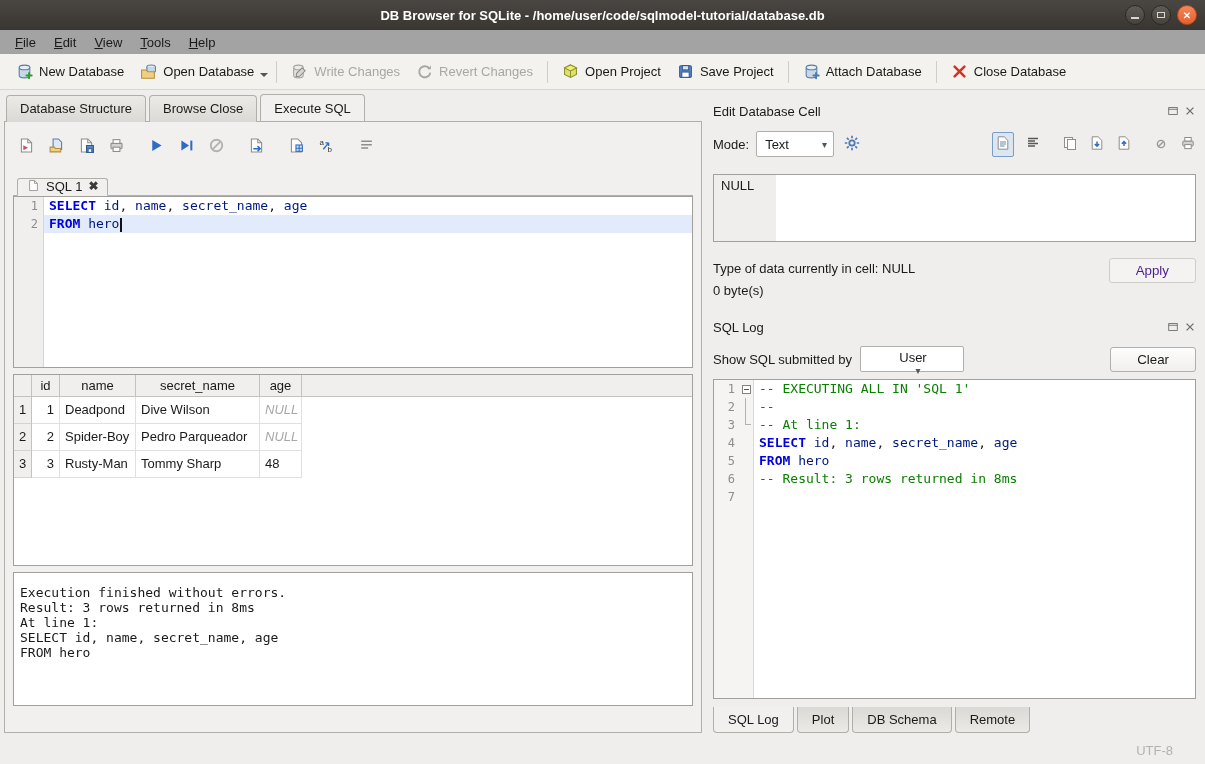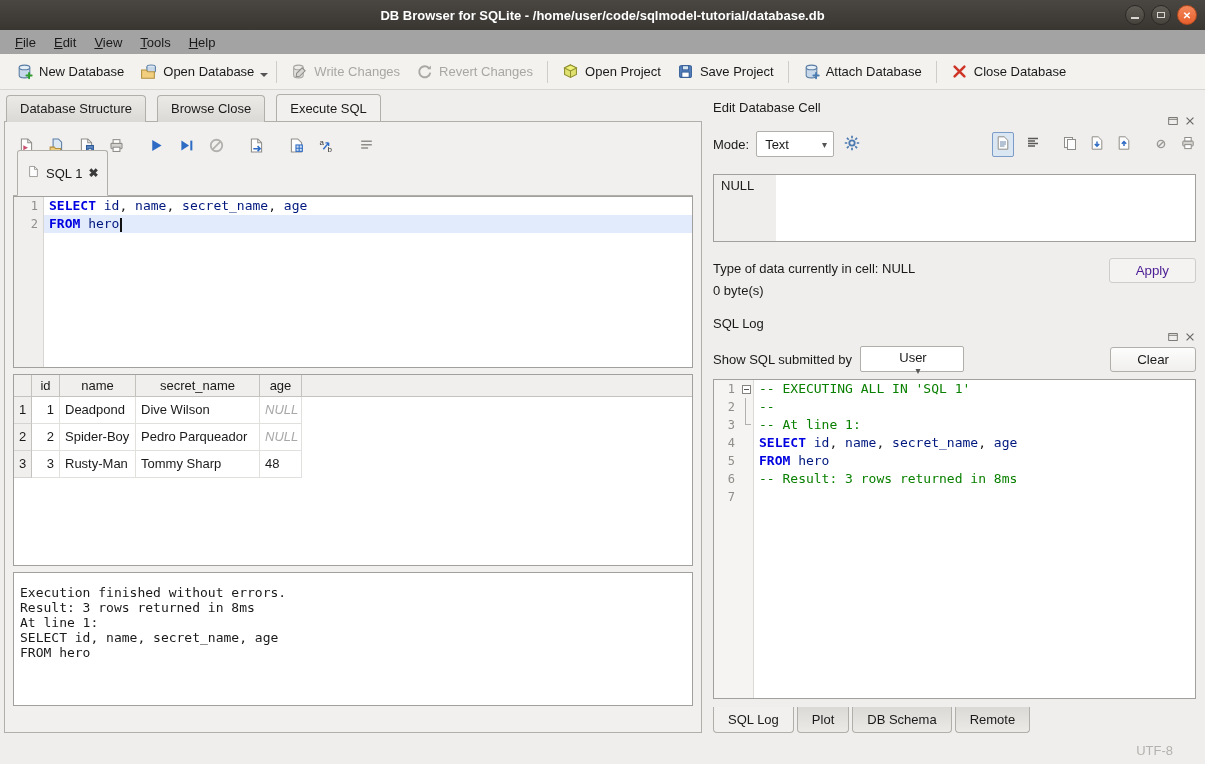--- a/index.html
+++ b/index.html
@@ -28,33 +28,33 @@
     border-bottom:1px solid #d8d6d2; display:flex; align-items:center; padding:0 8px; }
   .tbtn { display:flex; align-items:center; gap:6px; padding:5px 8px; border-radius:3px; white-space:nowrap; }
   .tbtn.disabled { color:#a9a7a3; }
   .tbtn svg { display:block; }
   .tb-sep { width:1px; height:22px; background:#cfcdc9; margin:0 6px; }
   .dd-arrow { width:0; height:0; border-left:4px solid transparent; border-right:4px solid transparent;
     border-top:4px solid #555; margin:6px 2px 0 -2px; }
 
   
   .left-panel { position:absolute; left:4px; top:94px; width:698px; height:640px; }
-  .tabbar { display:flex; padding-left:2px; position:relative; z-index:2;gap:8px; }
+  .tabbar { display:flex; padding-left:2px; position:relative; z-index:2; }
   .tab { padding:5px 13px 4px 13px; border:1px solid #b1afaa; border-bottom:none; border-radius:4px 4px 0 0;
     background:linear-gradient(#eceae7,#dbd9d5); margin-right:3px; position:relative; top:1px; }
   .tab.active { background:#f1f0ee; padding-top:6px; padding-bottom:5px; top:0; }
   .pane { border:1px solid #b1afaa; background:#f1f0ee; height:612px; padding:8px; position:relative; z-index:1; }
 
   .sql-toolbar { display:flex; align-items:center; height:30px; gap:4px; }
   .itbtn { width:26px; height:26px; display:flex; align-items:center; justify-content:center; border-radius:3px; }
   .itbtn svg { display:block; }
   .it-sep { width:6px; }
 
   .sqltab-row { border-bottom:1px solid #b1afaa; margin-top:8px; height:28px; display:flex; align-items:flex-end; padding-left:4px; }
-  .sqltab { display:inline-flex; align-items:center; gap:6px; padding:14px 9px; border:1px solid #b1afaa;
+  .sqltab { display:inline-flex; align-items:flex-start; gap:6px; padding:0 9px; border:1px solid #b1afaa;
     border-bottom:1px solid #f1f0ee; margin-bottom:-1px; background:#f1f0ee; border-radius:3px 3px 0 0; }
   .sqltab .closex { font-weight:bold; color:#3a3a3a; font-size:12px; }
 
   .editor-box { border:1px solid #a2a09c; background:linear-gradient(to right,#f0efed 29px,#d8d6d2 29px,#d8d6d2 30px,#ffffff 30px);
     height:172px; font-family:"DejaVu Sans Mono", monospace; font-size:13px; overflow:hidden; }
   .ed-line { display:flex; height:18px; line-height:18px; }
   .ed-num { width:30px; text-align:right; padding-right:6px; color:#908e8a; font-size:12px; }
   .ed-code { flex:1; padding-left:5px; white-space:pre; }
   .ed-line.current .ed-code { background:#e1ebfb; }
   .caret { display:inline-block; width:1.5px; height:14px; background:#111; vertical-align:middle; margin-left:1px; }
@@ -73,21 +73,21 @@
   .td.rownum { width:18px; background:#f0efed; border-right:1px solid #c4c2be; border-bottom:1px solid #d5d3cf; padding:0; text-align:center; }
   .c0 { width:28px; } .c1 { width:76px; } .c2 { width:124px; } .c3 { width:42px; }
   .td.c0 { text-align:right; }
   .td.null { color:#a8a8a8; font-style:italic; }
 
   .msg-box { border:1px solid #a2a09c; background:#fff; height:134px; margin-top:6px; padding:12px 6px;
     font-family:"DejaVu Sans Mono", monospace; font-size:13px; line-height:15px; white-space:pre-line; }
 
   
   .right-panel { position:absolute; left:706px; top:94px; width:497px; height:640px; padding:6px 7px 0 7px; }
-  .dock-header { display:flex; align-items:flex-start; height:22px;flex-direction:column; }
+  .dock-header { display:flex; align-items:center; height:22px; }
   .dock-btns { margin-left:auto; display:flex; gap:5px; }
   .dock-btn svg { display:block; }
 
   .mode-row { display:flex; align-items:center; margin-top:8px; height:28px; }
   .combo { display:inline-flex; align-items:center; justify-content:space-between; background:#fff;
     border:1px solid #b1afaa; border-radius:2px; padding:3px 6px 3px 8px; height:26px; }
   .combo .arr { color:#555; font-size:10px; margin-left:10px; }
   .mode-combo { width:78px; margin-left:7px; }
   .user-combo { width:104px; margin-left:8px;flex-direction:column; }
   .gearbtn { margin-left:9px; }

